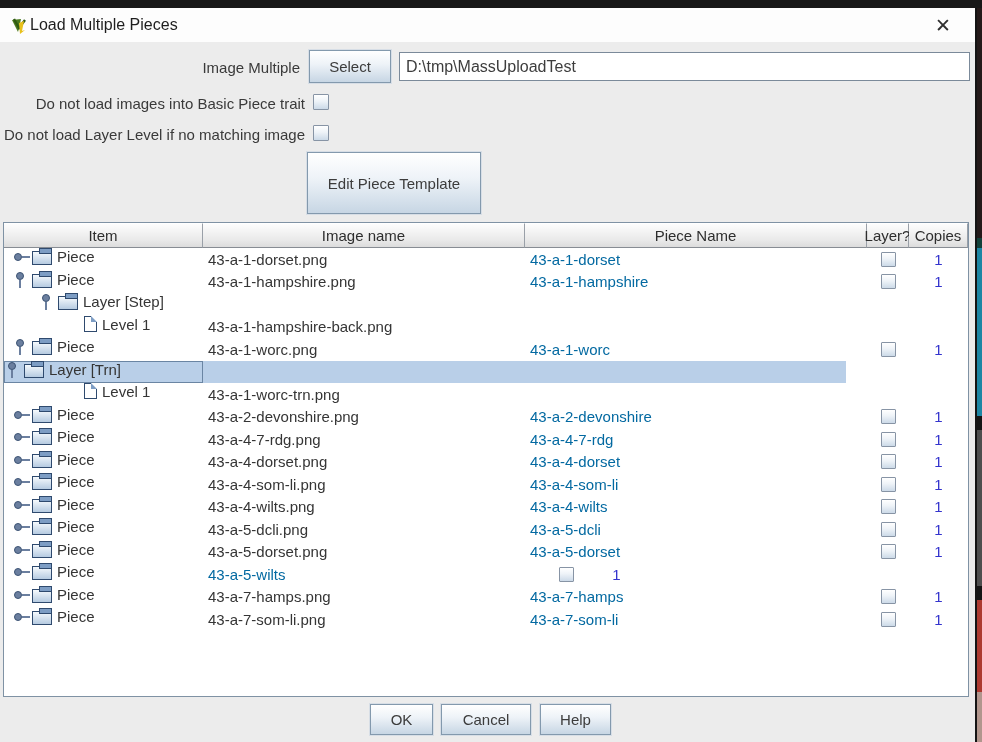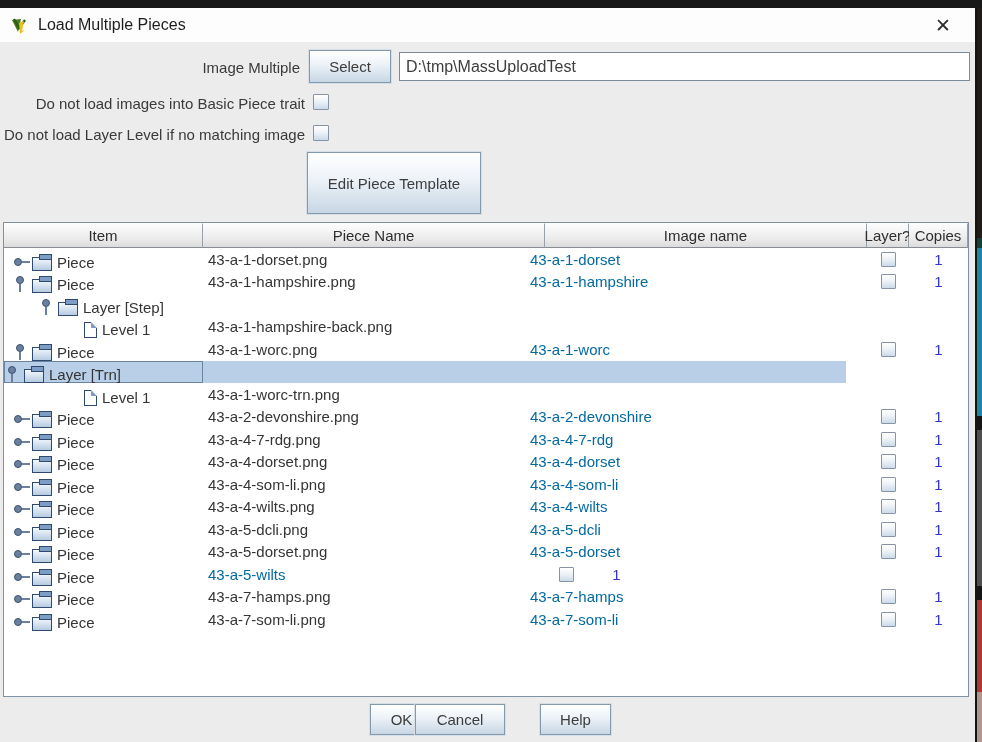--- a/index.html
+++ b/index.html
@@ -5,21 +5,21 @@
   html,body{margin:0;padding:0;width:982px;height:742px;overflow:hidden;
     font-family:"Liberation Sans",sans-serif;background:#ececec;position:relative;}
   *{box-sizing:border-box;}
 
   .top-strip{position:absolute;left:0;top:0;width:982px;height:8px;background:#181818;}
   .right-sliver{position:absolute;right:0;top:8px;width:7px;height:734px;display:flex;flex-direction:column;}
   .right-sliver div{width:7px;border-left:2px solid #141414;}
 
   .titlebar{position:absolute;left:0;top:8px;width:975px;height:34px;background:#fdfdfd;display:flex;align-items:center;}
   .app-icon{margin-left:10px;width:19px;height:19px;flex:none;}
-  .title-text{margin-left:9px;font-size:16px;color:#1e1e1e;}
+  .title-text{margin-left:1px;font-size:16px;color:#1e1e1e;}
   .close-btn{position:absolute;left:924px;top:8px;width:38px;height:34px;display:flex;align-items:center;
     justify-content:center;font-size:19px;font-weight:300;color:#2f2f2f;cursor:pointer;}
 
   .lbl{position:absolute;font-size:15px;color:#3a3a3a;}
   .r{text-align:right;}
 
   .btn{position:absolute;display:flex;align-items:center;justify-content:center;font-size:15px;color:#3c3c3c;
     background:linear-gradient(180deg,#ffffff 0%,#eef3f8 42%,#c7d6e4 100%);
     border:1px solid #8399ad;box-shadow:0 0 0 1px #d7dee6;cursor:pointer;text-align:right;}
 
@@ -36,21 +36,21 @@
   .thead{display:flex;height:25px;}
   .th{background:linear-gradient(180deg,#fdfdfd 0%,#e9e9e9 70%,#dcdcdc 100%);
     border-right:1px solid #9aa0a8;border-bottom:1px solid #878c93;border-top:1px solid #ffffff;
     display:flex;align-items:center;justify-content:center;font-size:15px;color:#2e2e2e;}
   .w-item{width:199px;} .w-image{width:322px;} .w-piece{width:342px;} .w-skip{width:42px;} .w-copies{width:59px;}
 
   .trow{display:flex;height:22.5px;align-items:center;font-size:15px;color:#353535;}
   .trow.selected{background-image:linear-gradient(#b9cfe8,#b9cfe8);background-size:842px 100%;background-repeat:no-repeat;}
   .trow.selected .cell-item{box-shadow:inset 0 0 0 1px #6a85a3;}
   .cell{flex:none;}
-  .cell-item{display:flex;align-items:flex-end;width:199px;height:100%;}
+  .cell-item{display:flex;align-items:flex-start;width:199px;height:100%;}
   .cell-image{width:322px;padding-left:5px;}
   .cell-piece{width:342px;padding-left:5px;color:#0369a1;}
   .cell-skip{width:42px;display:flex;justify-content:center;}
   .cell-copies{width:59px;text-align:center;color:#3434cd;}
 
   
   .handle{position:relative;width:20px;height:18px;flex:none;}
   .handle.collapsed::before{content:"";position:absolute;left:2px;top:5px;width:6px;height:6px;
     border:1px solid #3c5374;background:#6b7f9f;border-radius:50%;}
   .handle.collapsed::after{content:"";position:absolute;left:10px;top:8px;width:8px;height:2px;background:#6b7f9f;}
@@ -101,22 +101,22 @@
 <span class="checkbox cb-abs" style="left:313px;top:94px;"></span>
 
 <div class="lbl r" style="left:0;top:126px;width:305px;">Do not load Layer Level if no matching image</div>
 <span class="checkbox cb-abs" style="left:313px;top:125px;"></span>
 
 <div class="btn" style="left:307px;top:152px;width:174px;height:62px;">Edit Piece Template</div>
 
 <div class="table">
   <div class="thead">
     <div class="th w-item">Item</div>
+    <div class="th w-image">Image name</div>
     <div class="th w-piece">Piece Name</div>
-    <div class="th w-image">Image name</div>
     <div class="th w-skip">Layer?</div>
     <div class="th w-copies">Copies</div>
   </div>
   <div>
       <div class="trow">
     <div class="cell cell-item" style="padding-left: 8px;">
       <span class="handle collapsed"></span>
       <span class="node-icon icon-folder"></span>
       <span class="tree-label">Piece</span>
     </div>
@@ -331,14 +331,14 @@
     <div class="cell cell-piece">43-a-7-som-li</div>
     <div class="cell cell-skip">
       <span class="checkbox" style="width:15px;height:15px;"></span>
     </div>
     <div class="cell cell-copies">1</div>
   </div>
     </div>
 </div>
 
 <div class="btn" style="left:370px;top:704px;width:63px;height:31px;">OK</div>
-<div class="btn" style="left:415px;top:704px;width:90px;height:31px;">Cancel</div>
+<div class="btn" style="left:441px;top:704px;width:90px;height:31px;">Cancel</div>
 <div class="btn" style="left:540px;top:704px;width:71px;height:31px;">Help</div>
 
 </body></html>

